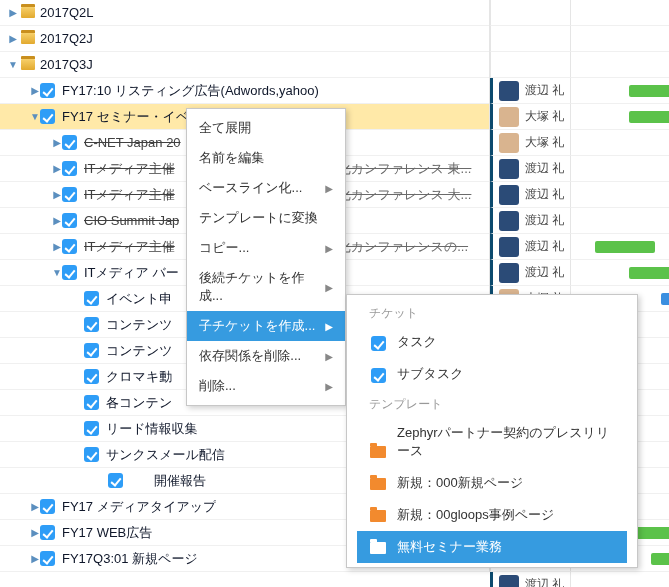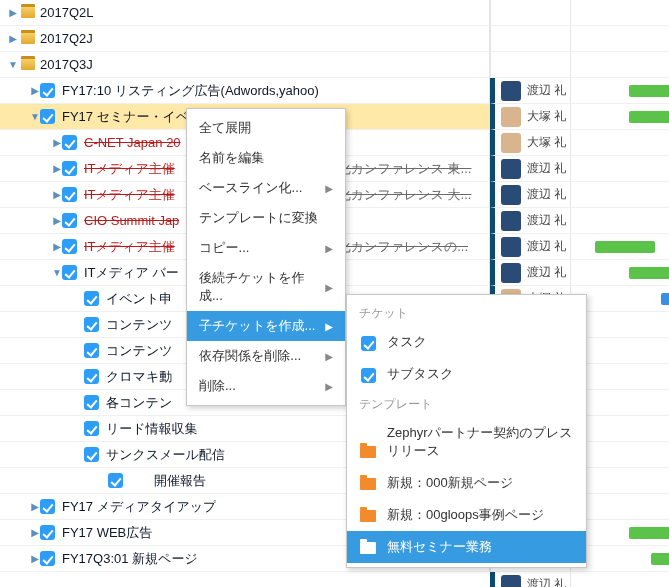--- a/index.html
+++ b/index.html
@@ -76,33 +76,33 @@
     border-left: 2px solid #fff;
     border-bottom: 2px solid #fff;
     transform: rotate(-50deg);
   }
   .label {
     color: #0f172a;
     cursor: pointer;
     overflow: hidden;
     text-overflow: ellipsis;
   }
-  .label.strike { text-decoration: line-through; color: #b91c1c;}
+  .label.strike { text-decoration: line-through; color: #404040;}
   
   .assignees {
     position: absolute;
     left: 490px; top: 0;
     width: 80px;
   }
   .arow {
     height: 26px;
     display: flex;
     align-items: center;
     border-bottom: 1px solid #f0f0f0;
-    border-left: 5px solid #0c4a6e;
+    border-left: 3px solid #0c4a6e;
     padding-left: 6px;
     font-size: 12px;
     color: #444;
     overflow:hidden;
     white-space:nowrap;
   }
   .arow.blank { border-left:1px solid #e5e5e5; }
   .avatar {
     width: 20px; height: 20px;
     border-radius: 3px;
@@ -152,25 +152,25 @@
     align-items:center;
     cursor:default;
   }
   .mitem.active { background:#369be0; color:#fff; }
   .arrow { font-size:10px; color:#888; }
   .mitem.active .arrow { color:#fff; }
   .submenu {
     position:absolute;
     top: 294px;
     left: 346px;
-    width: 241px;
+    width: 292px;
     background:#fff;
     border:1px solid #c7c7c7;
     box-shadow:2px 2px 6px rgba(0,0,0,.2);
-    padding:4px 0;
+    padding:4px 10px;
     z-index:11;
   }
   .shdr {
     padding:6px 12px 4px;
     font-size:12px;
     color:#999;
   }
   .sitem {
     padding:7px 12px;
     display:flex;

